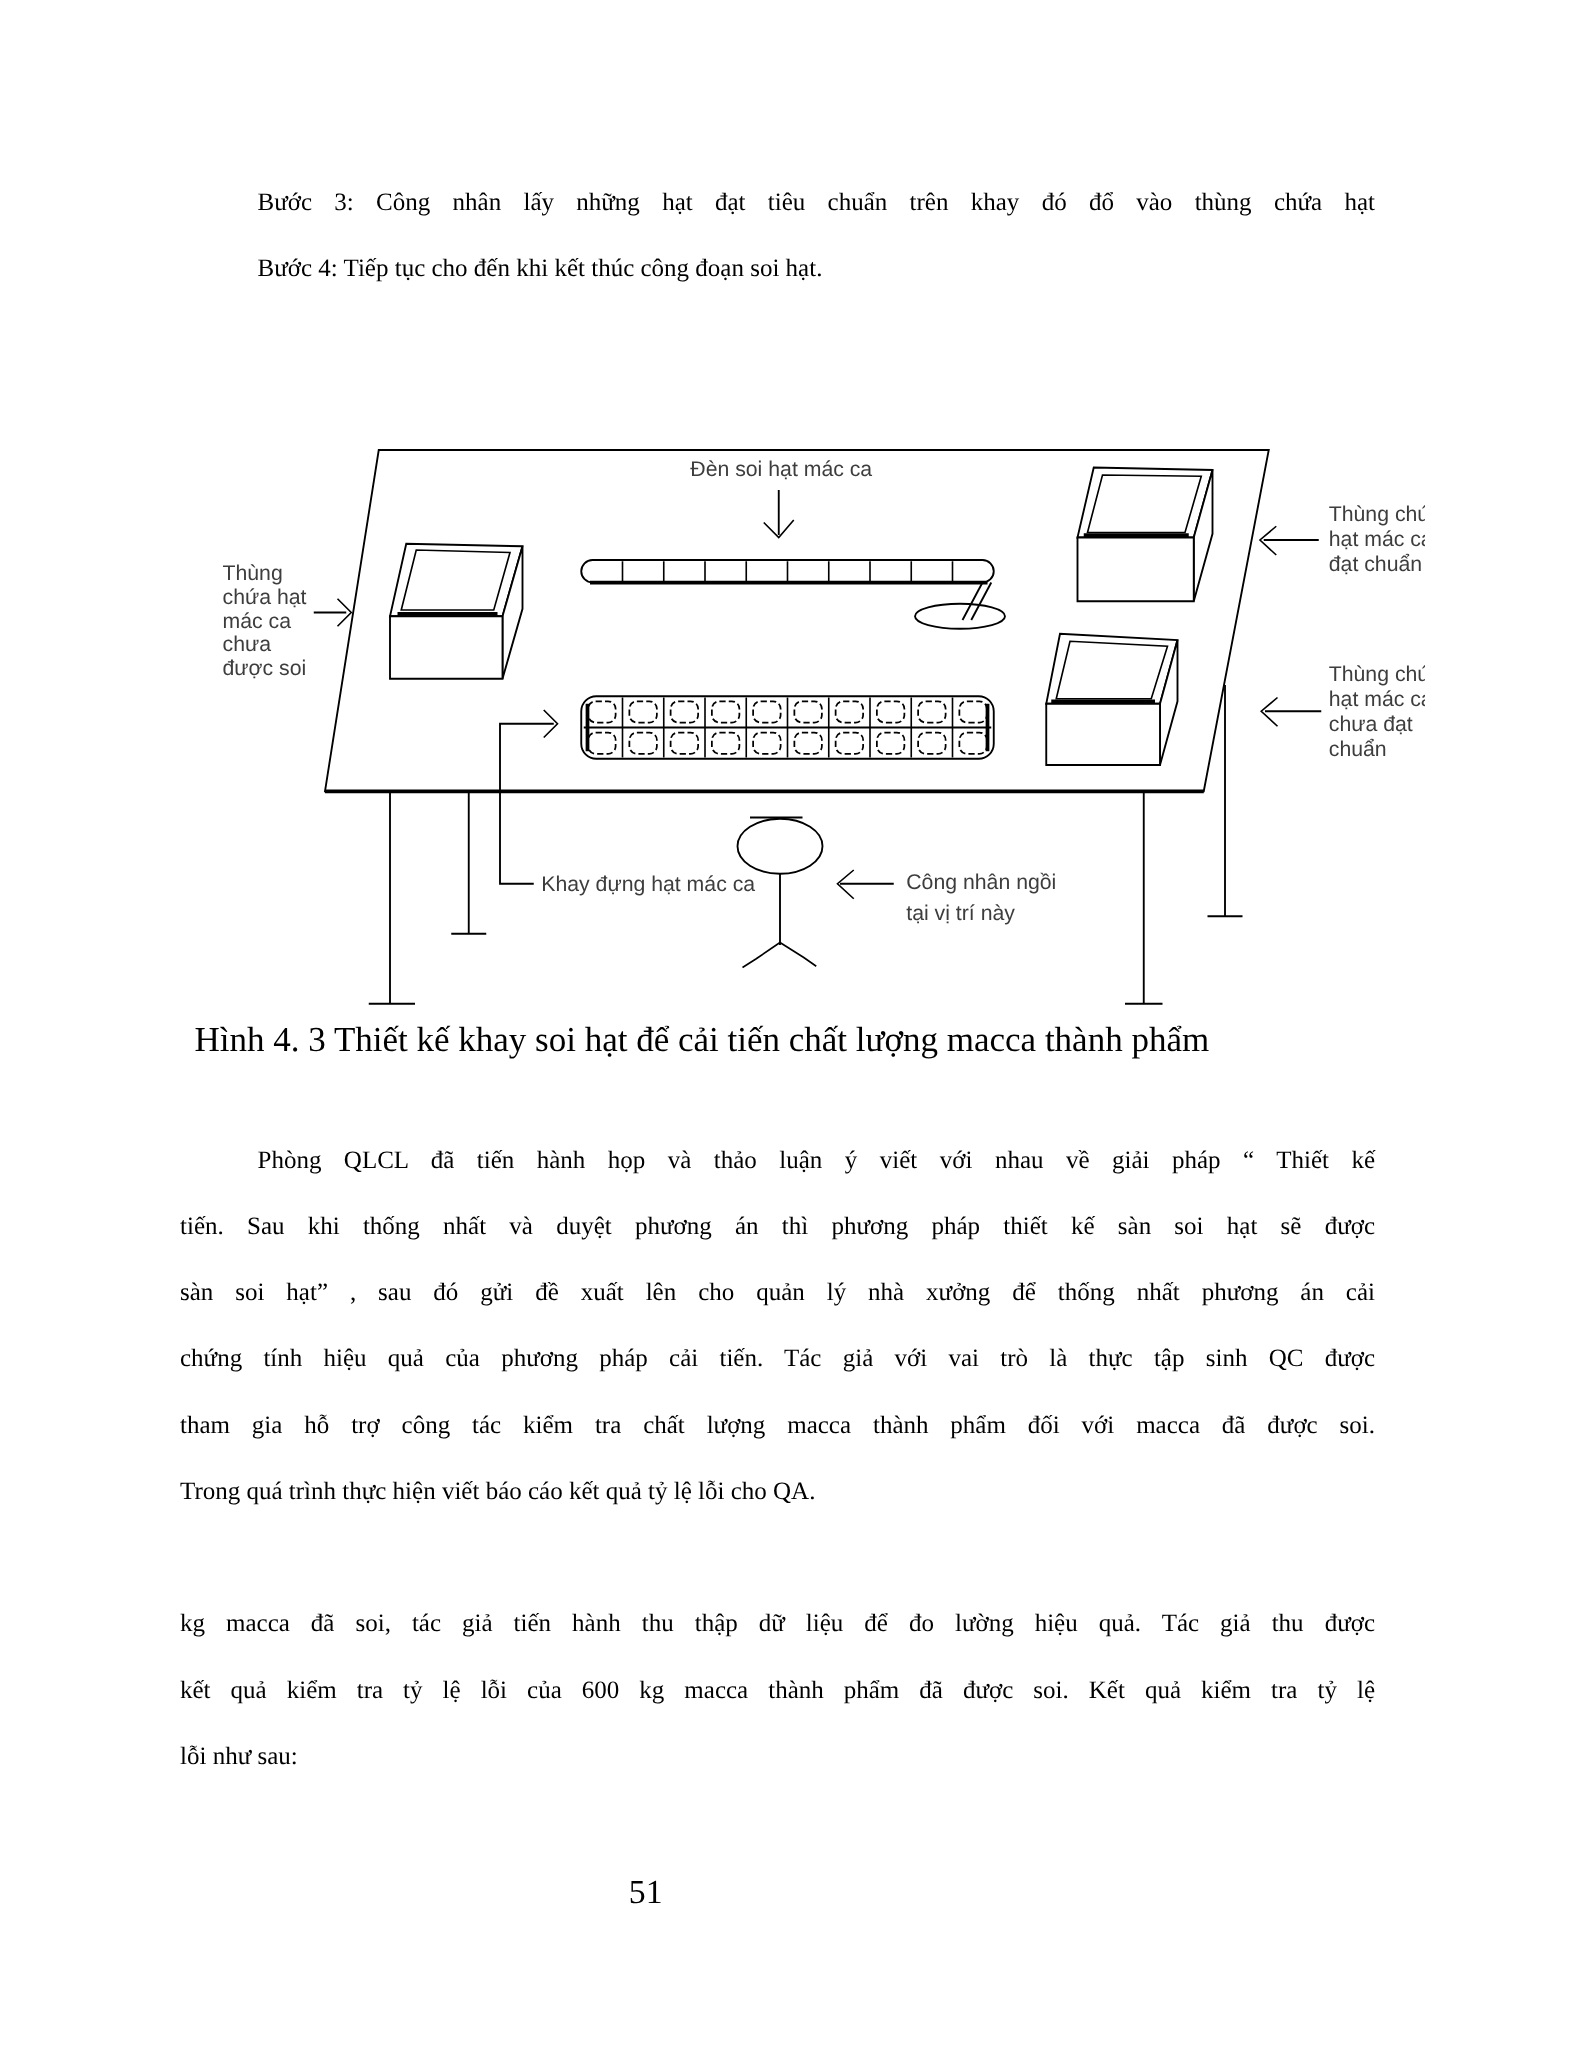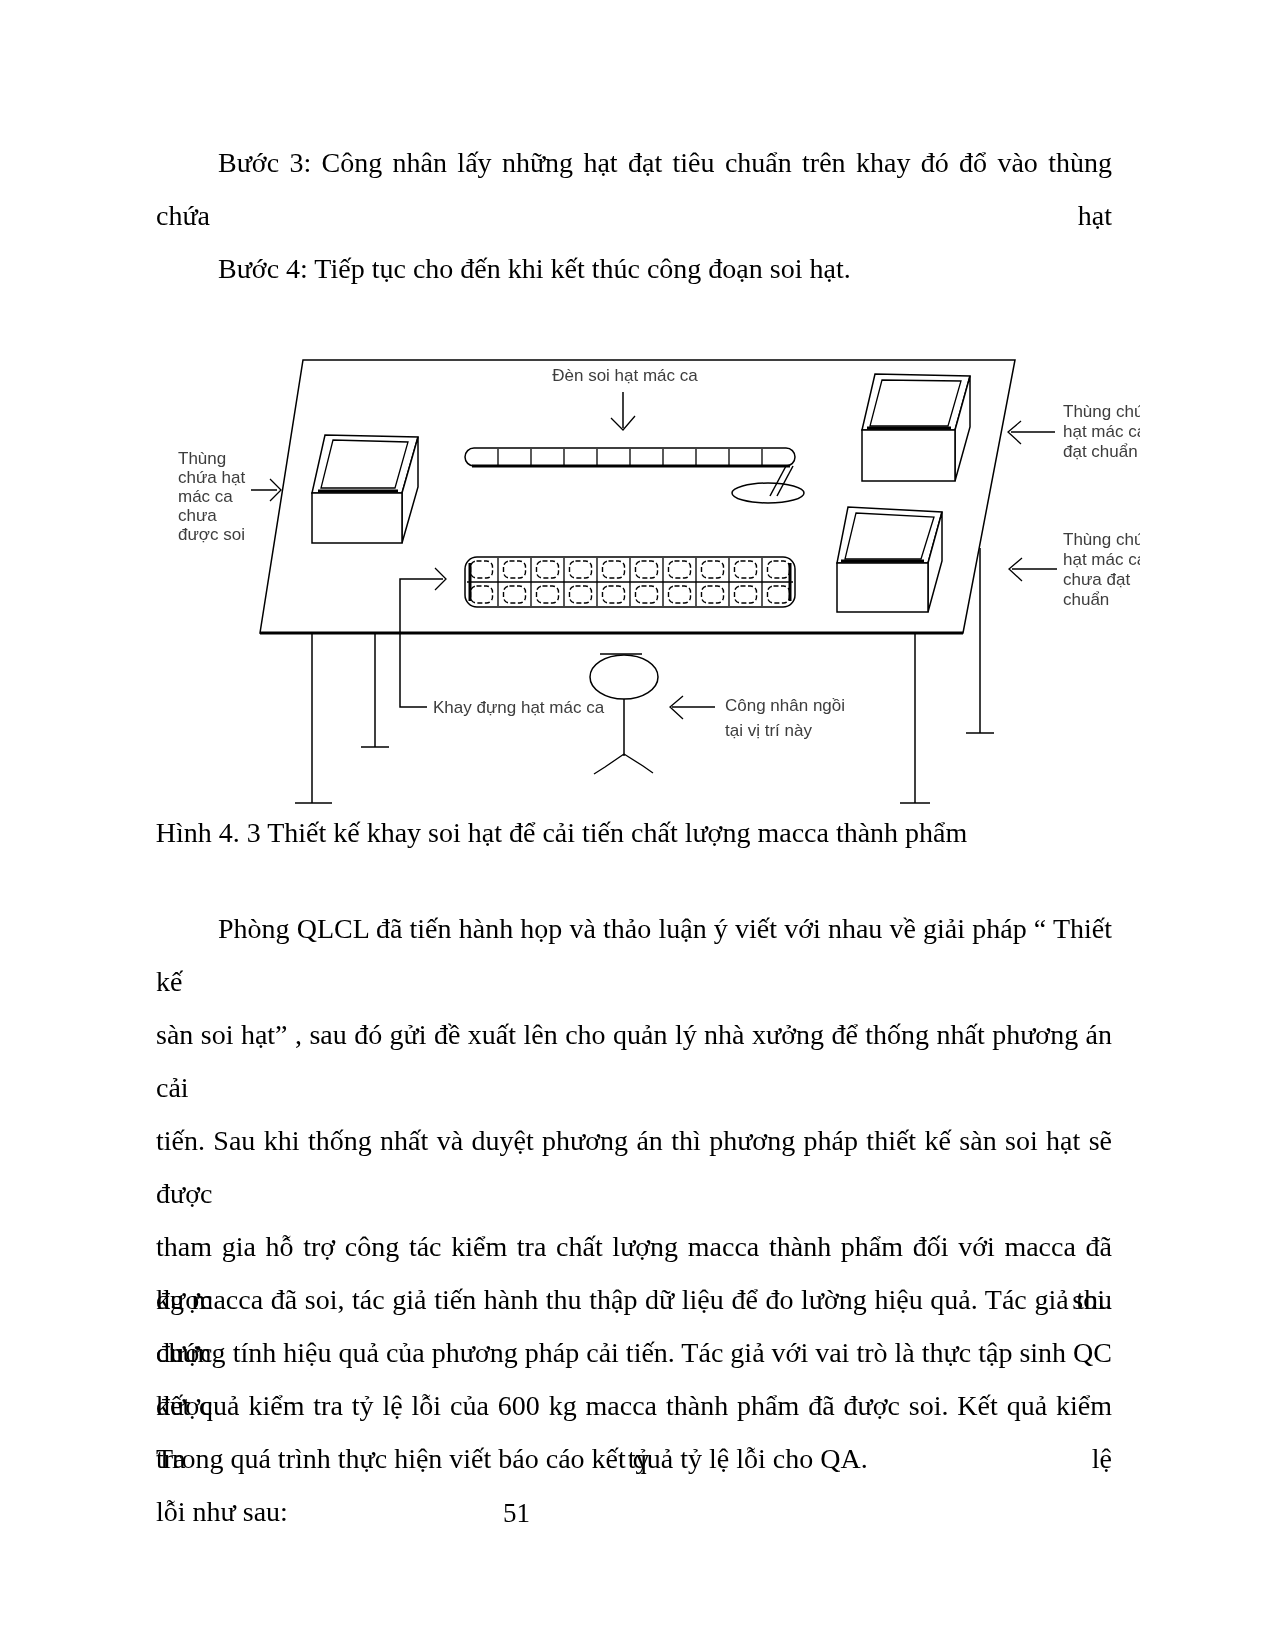--- a/index.html
+++ b/index.html
@@ -2,22 +2,22 @@
 <html><head>
 <meta charset="utf-8">
 <style>
   html,body{margin:0;padding:0;}
   body{
     width:1275px;height:1650px;background:#ffffff;position:relative;
     font-family:"Liberation Serif","DejaVu Serif",serif;color:#000;
     overflow:hidden;
   }
   .textblock{
-    position:absolute;left:156px;width:956px;
-    font-size:28px;line-height:53px;
+    position:absolute;left:144px;width:956px;
+    font-size:20px;line-height:53px;
   }
   .tline{white-space:normal;}
   .tline.ind{text-indent:62px;}
   .tline.jf{text-align:justify;text-align-last:justify;}
   .caption{
     position:absolute;top:815px;left:0;width:1123px;text-align:center;
     font-size:28px;line-height:36px;
   }
   .pagenum{
     position:absolute;top:1498px;left:0;width:1033px;text-align:center;
@@ -201,24 +201,24 @@
     <line class="wire" x1="917" y1="239" x2="872" y2="239" stroke-width="2.5"></line>
     <polyline class="thin" points="882,228 869,239 882,251"></polyline>
   </g>
 </svg>
 </div>
 
 <div class="caption">Hình 4. 3 Thiết kế khay soi hạt để cải tiến chất lượng macca thành phẩm</div>
 
 <div class="textblock" style="top:902px;">
     <div class="tline jf ind">Phòng QLCL đã tiến hành họp và thảo luận ý viết với nhau về giải pháp “ Thiết kế</div>
+    <div class="tline jf">tiến. Sau khi thống nhất và duyệt phương án thì phương pháp thiết kế sàn soi hạt sẽ được</div>
     <div class="tline jf">sàn soi hạt” , sau đó gửi đề xuất lên cho quản lý nhà xưởng để thống nhất phương án cải</div>
-    <div class="tline jf">tiến. Sau khi thống nhất và duyệt phương án thì phương pháp thiết kế sàn soi hạt sẽ được</div>
+    <div class="tline jf">chứng tính hiệu quả của phương pháp cải tiến. Tác giả với vai trò là thực tập sinh QC được</div>
     <div class="tline jf">tham gia hỗ trợ công tác kiểm tra chất lượng macca thành phẩm đối với macca đã được soi.</div>
-    <div class="tline jf">chứng tính hiệu quả của phương pháp cải tiến. Tác giả với vai trò là thực tập sinh QC được</div>
     <div class="tline">Trong quá trình thực hiện viết báo cáo kết quả tỷ lệ lỗi cho QA.</div>
   </div>
 <div class="textblock" style="top:1273px;">
     <div class="tline jf">kg macca đã soi, tác giả tiến hành thu thập dữ liệu để đo lường hiệu quả. Tác giả thu được</div>
     <div class="tline jf">kết quả kiểm tra tỷ lệ lỗi của 600 kg macca thành phẩm đã được soi. Kết quả kiểm tra tỷ lệ</div>
     <div class="tline">lỗi như sau:</div>
   </div>
 
 <div class="pagenum">51</div>
 

